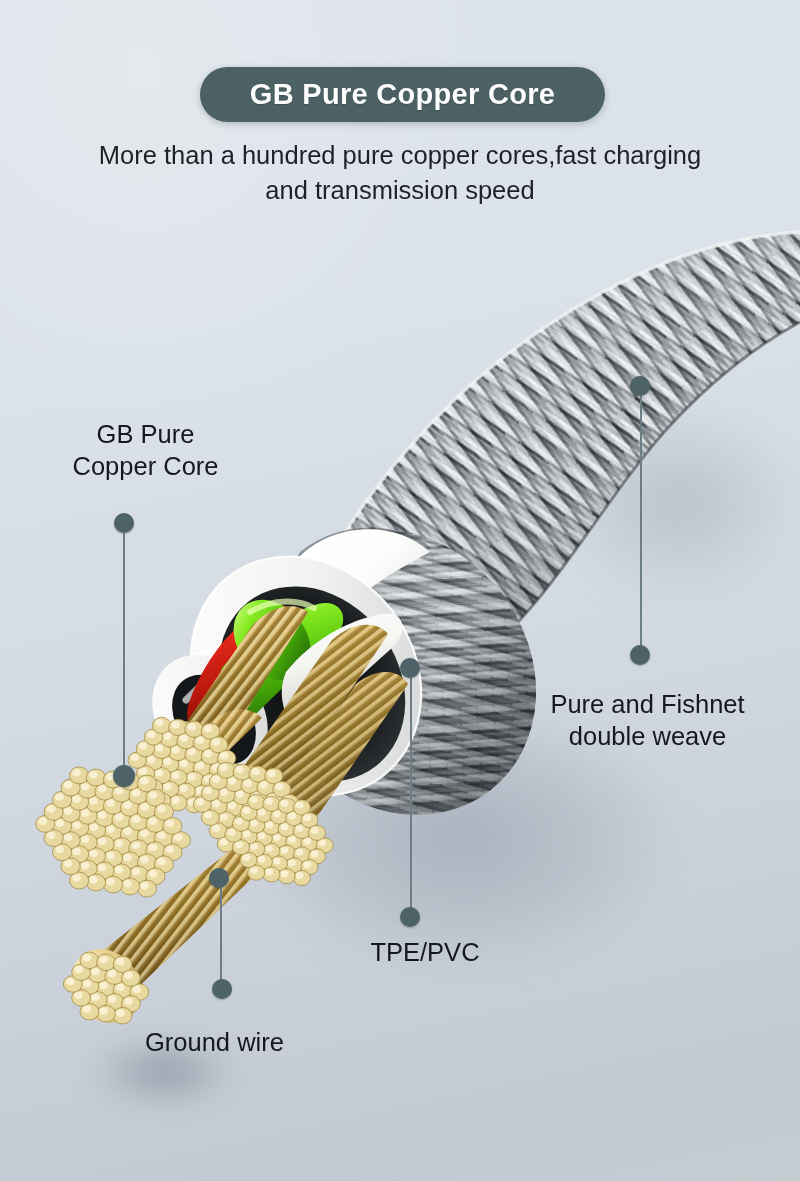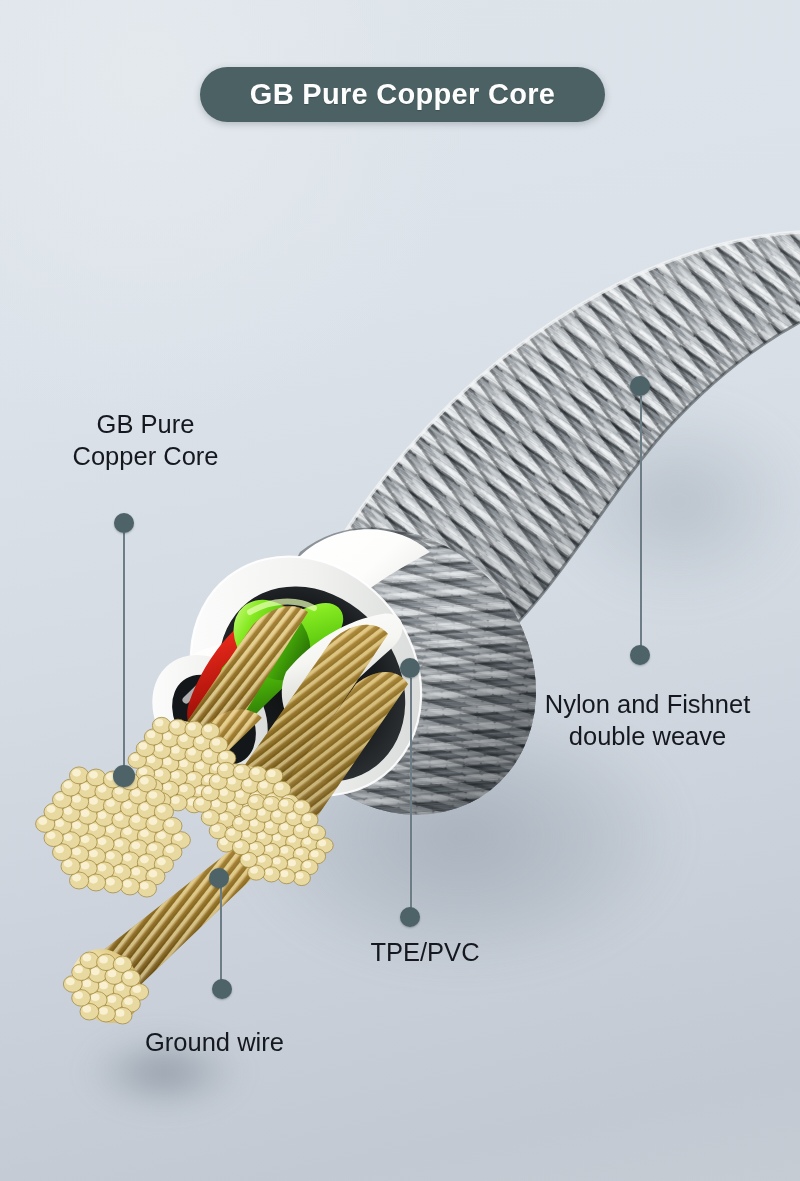--- a/index.html
+++ b/index.html
@@ -687,31 +687,32 @@
         <ellipse cx="122.6" cy="964.3" rx="9.40" ry="8.27" fill="#e8d9a0" stroke="#9e8238" stroke-width="0.7"></ellipse>
         <ellipse cx="120.2" cy="961.6" rx="4.32" ry="3.76" fill="#fdf8e2" opacity="0.72"></ellipse>
         <ellipse cx="130.9" cy="978.1" rx="9.40" ry="8.27" fill="#e8d9a0" stroke="#9e8238" stroke-width="0.7"></ellipse>
         <ellipse cx="128.5" cy="975.5" rx="4.32" ry="3.76" fill="#fdf8e2" opacity="0.72"></ellipse>
       </g>
   </svg>
 
   <div class="badge">
     <span>GB Pure Copper Core</span>
   </div>
+  <div class="subtitle">More than a hundred pure copper cores,fast charging and transmission speed</div>
 
   <div id="callouts">
       <div class="lead" style="left: 123px; top: 533px; height: 234px;"></div>
       <div class="dot d22" style="left: 113px; top: 765px; width: 22px; height: 22px;"></div>
       <div class="dot d20" style="left: 114px; top: 513px; width: 20px; height: 20px;"></div>
-      <div class="lbl c" style="left: 38px; top: 408px; width: 215px; color: rgb(21, 25, 31);">GB Pure
+      <div class="lbl c" style="left: 38px; top: 418px; width: 215px; color: rgb(21, 25, 31);">GB Pure
 Copper Core</div>
       <div class="lead" style="left: 640px; top: 396px; height: 252px;"></div>
       <div class="dot d20" style="left: 630px; top: 376px; width: 20px; height: 20px;"></div>
       <div class="dot d20" style="left: 630px; top: 645px; width: 20px; height: 20px;"></div>
-      <div class="lbl c" style="left: 505px; top: 688px; width: 285px; color: rgb(21, 25, 31);">Nylon and Fishnet
+      <div class="lbl c" style="left: 505px; top: 688px; width: 285px; color: rgb(21, 25, 31);">Pure and Fishnet
 double weave</div>
       <div class="lead" style="left: 410px; top: 678px; height: 232px;"></div>
       <div class="dot d20" style="left: 400px; top: 658px; width: 20px; height: 20px;"></div>
       <div class="dot d20" style="left: 400px; top: 907px; width: 20px; height: 20px;"></div>
       <div class="lbl c" style="left: 335px; top: 936px; width: 180px; color: rgb(21, 25, 31);">TPE/PVC</div>
       <div class="lead" style="left: 220px; top: 886px; height: 96px;"></div>
       <div class="dot d20" style="left: 209px; top: 868px; width: 20px; height: 20px;"></div>
       <div class="dot d20" style="left: 212px; top: 979px; width: 20px; height: 20px;"></div>
       <div class="lbl" style="left: 145px; top: 1014px; width: 195px; color: rgb(21, 25, 31); margin-top: 12px;">Ground wire</div>
     </div>

